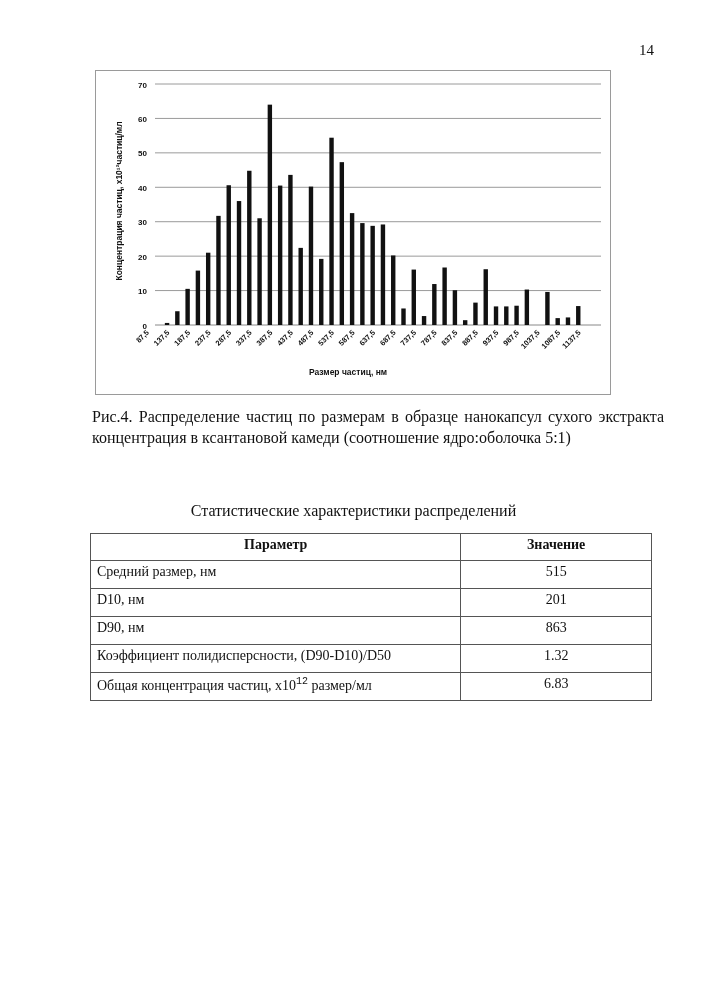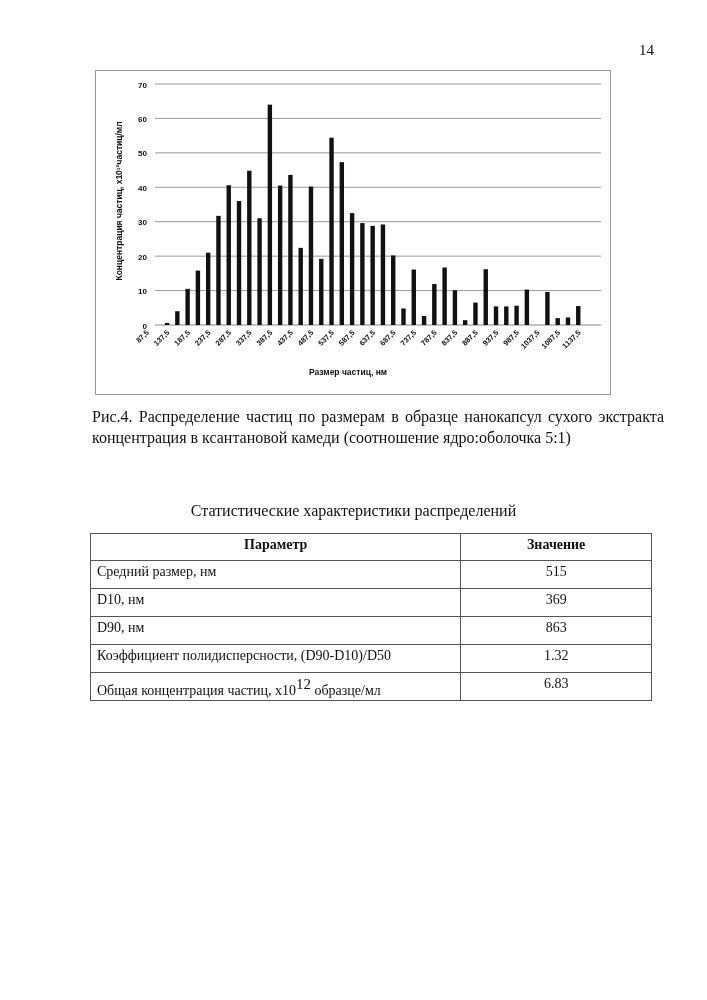--- a/index.html
+++ b/index.html
@@ -8,21 +8,21 @@
   .chart-frame { position: absolute; left: 95px; top: 70px; width: 516px; height: 325px; border: 1px solid #9a9a9a; box-sizing: border-box; background: #fff; }
   .chart-frame svg { position: absolute; left: 0; top: 0; }
   .caption { position: absolute; left: 92px; top: 406px; width: 572px; font-family: "Liberation Serif", serif; font-size: 16px; line-height: 21px; text-align: justify; }
   .table-title { position: absolute; left: 0; width: 707px; top: 502px; text-align: center; font-family: "Liberation Serif", serif; font-size: 16px; }
   table.stats { position: absolute; left: 90px; top: 533px; width: 562px; border-collapse: collapse; font-family: "Liberation Serif", serif; font-size: 14px; padding-left: 13px; }
   table.stats th, table.stats td { border: 1px solid #555; height: 28px; padding: 0 6px; vertical-align: top; padding-top: 3px; box-sizing: border-box; }
   table.stats th { font-weight: bold; text-align: center; height: 27px; }
   table.stats td.val { text-align: center; }
   table.stats col.c1 { width: 371px; }
   table.stats col.c2 { width: 191px; }
-  sup { font-size: 15px; }
+  sup { font-size: 10px; font-family: Liberation Mono, monospace; }
 </style>
 </head>
 <body>
 
 <div class="page-num">14</div>
 
 <div class="chart-frame">
   <svg id="chart-svg" width="516" height="325">
       <line x1="59" x2="505" y1="254" y2="254" stroke="#888" stroke-width="1"></line>
       <text x="51" y="257.5" text-anchor="end" font-family="&quot;Liberation Sans&quot;, sans-serif" font-size="8" font-weight="bold" fill="#111">0</text>
@@ -122,28 +122,28 @@
       <th>Значение</th>
     </tr>
   </thead>
   <tbody>
     <tr>
       <td>Средний размер, нм</td>
       <td class="val">515</td>
     </tr>
     <tr>
       <td>D10, нм</td>
-      <td class="val">369</td>
+      <td class="val">201</td>
     </tr>
     <tr>
       <td>D90, нм</td>
       <td class="val">863</td>
     </tr>
     <tr>
       <td>Коэффициент полидисперсности, (D90-D10)/D50</td>
       <td class="val">1.32</td>
     </tr>
     <tr>
-      <td><span>Общая концентрация частиц, x10</span><sup>12</sup><span> образце/мл</span></td>
+      <td><span>Общая концентрация частиц, x10</span><sup>12</sup><span> размер/мл</span></td>
       <td class="val">6.83</td>
     </tr>
   </tbody>
 </table>
 
 </body></html>

